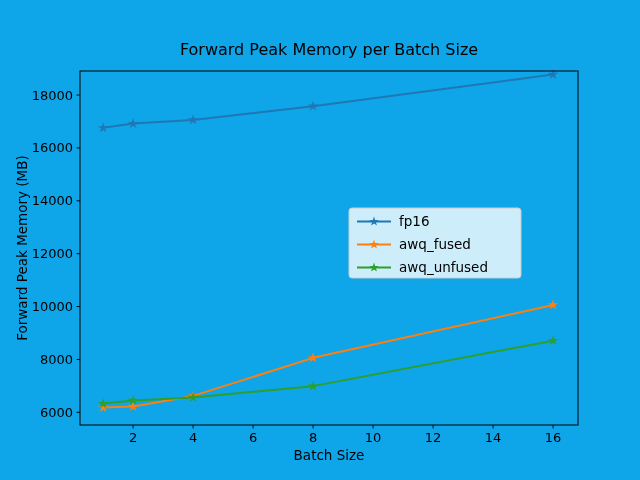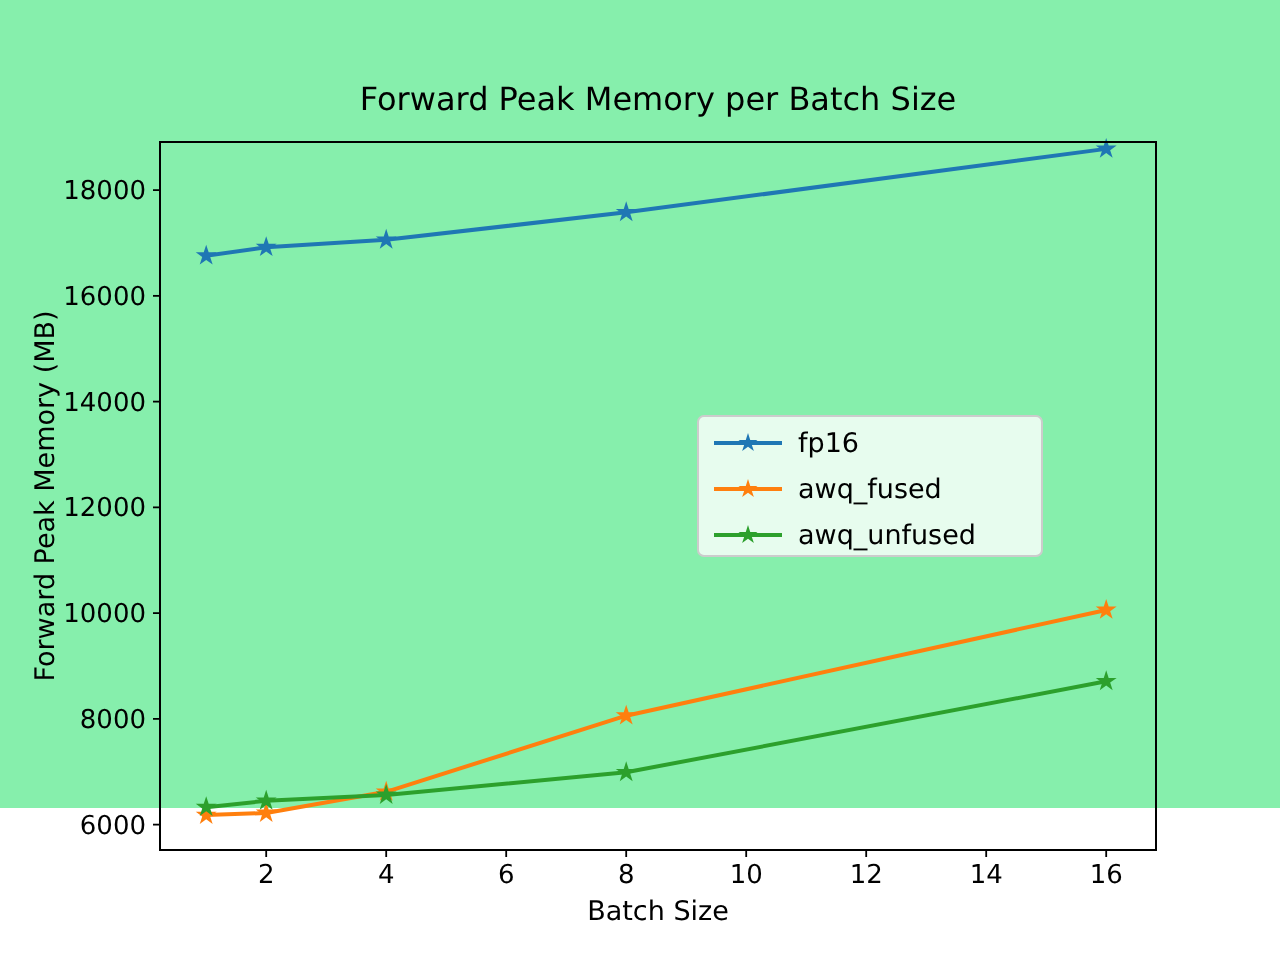--- a/index.html
+++ b/index.html
@@ -1,20 +1,20 @@
 <!DOCTYPE html>
 <html><head>
 <meta charset="utf-8">
 <style>
   html, body { margin: 0; padding: 0; background: #ffffff; }
   body {
     width: 640px; height: 480px; overflow: hidden;
     font-family: "DejaVu Sans", "Liberation Sans", sans-serif;
   }
-  .figure { position: relative; width: 640px; height: 404px; background: #86efac; }
+  .figure { position: relative; width: 640px; height: 480px; background: #0ea5e9; }
   svg text {
     font-family: "DejaVu Sans", "Liberation Sans", sans-serif;
     fill: #000000;
   }
   .chart-title  { font-size: 16px; }
   .axis-label   { font-size: 13.5px; }
   .tick-label   { font-size: 13px; }
   .legend-label { font-size: 13.5px; }
 </style>
 </head>

